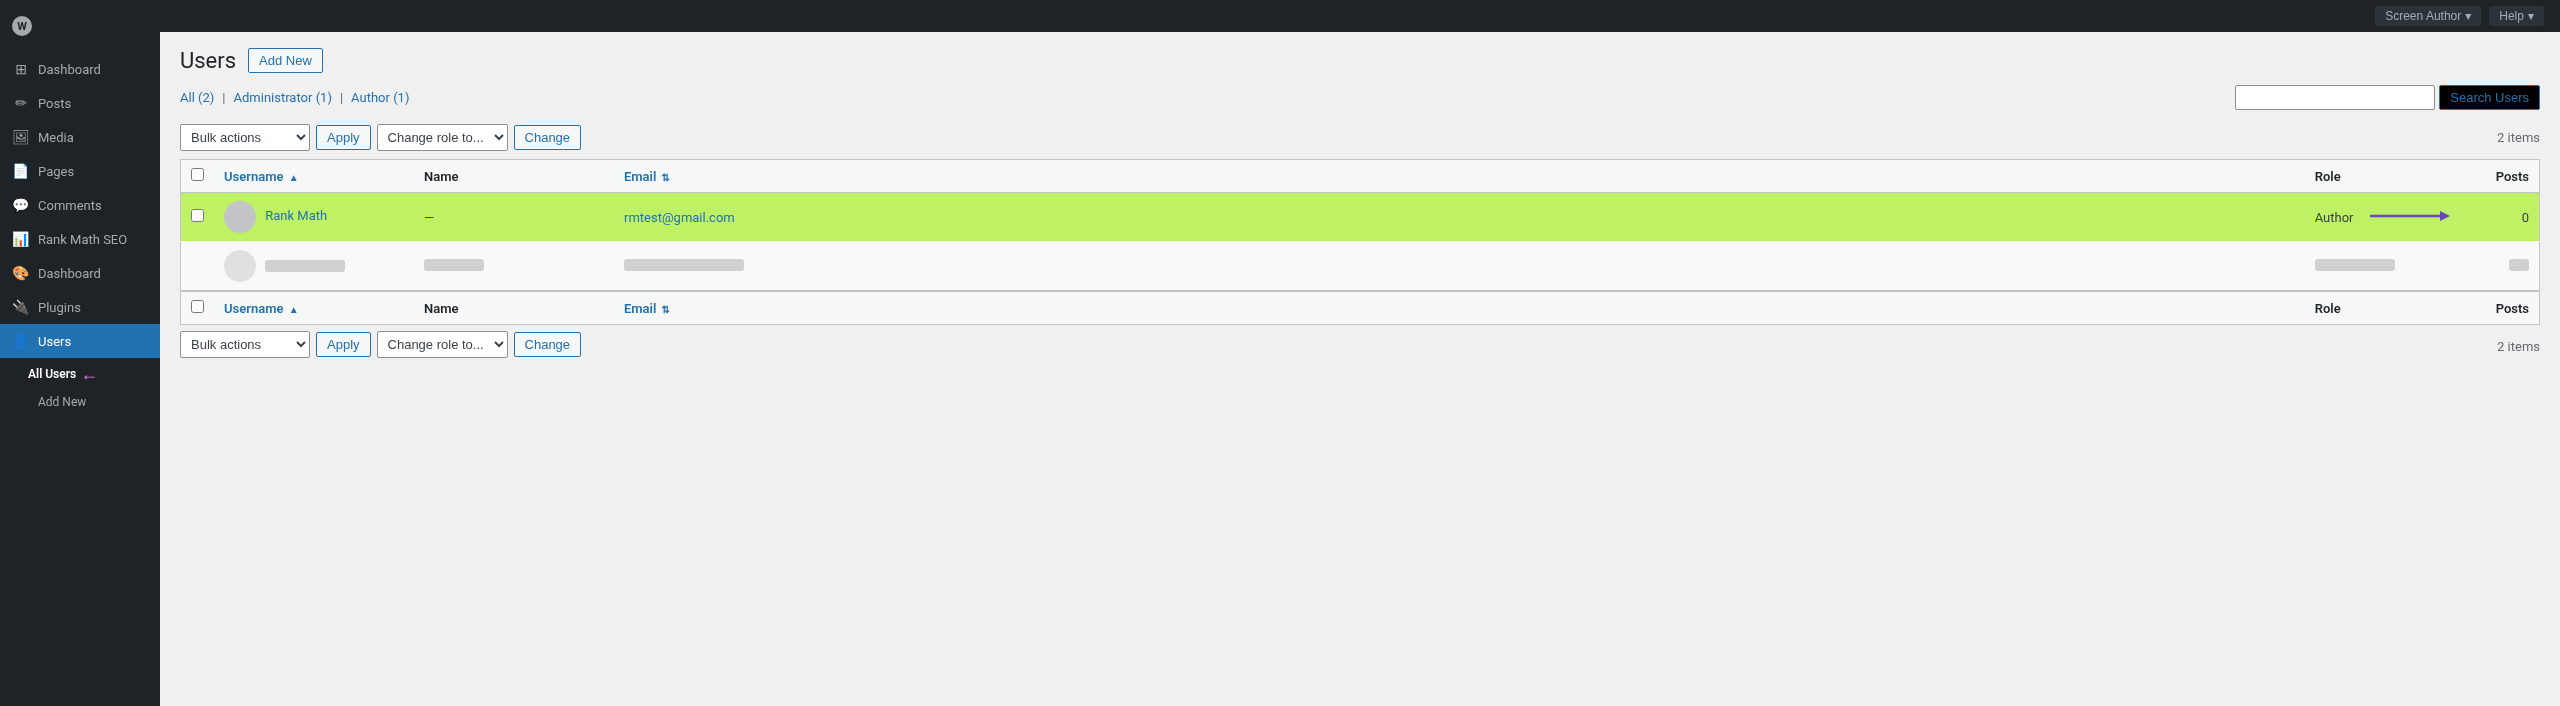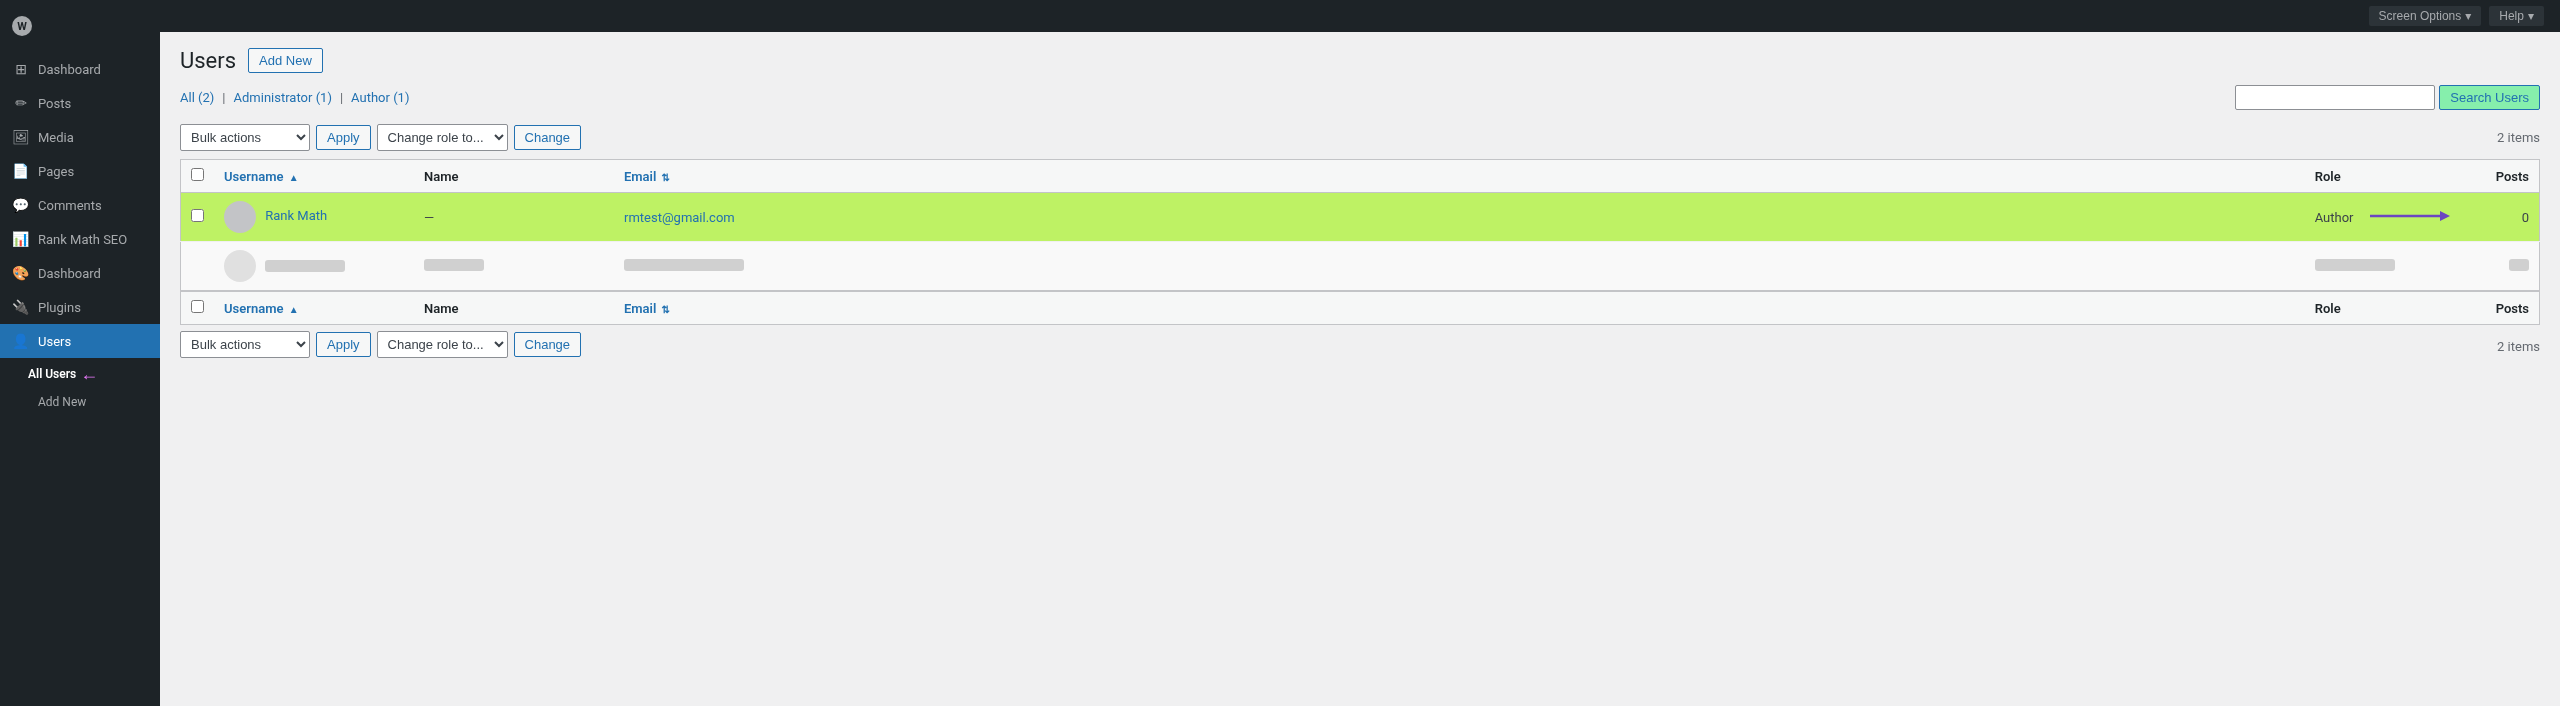--- a/index.html
+++ b/index.html
@@ -140,21 +140,21 @@
       gap: 4px;
     }
     .search-input {
       width: 200px;
       padding: 4px 8px;
       border: 1px solid #8c8f94;
       border-radius: 2px;
       font-size: 13px;
     }
     .search-btn {
-      background: #86efac;
+      background: #000000;
       border: 1px solid #2271b1;
       color: #2271b1;
       padding: 4px 10px;
       font-size: 13px;
       cursor: pointer;
       border-radius: 2px;
     }
 
     
     .items-count {
@@ -326,21 +326,21 @@
   </div>
   <div class="sidebar-sub-item">
     <span>Add New</span>
   </div>
 </div>
 
 <div id="main">
 
   <div id="topbar">
     <button class="topbar-btn">
-      <span>Screen Options</span>
+      <span>Screen Author</span>
       <span>▾</span>
     </button>
     <button class="topbar-btn">
       <span>Help</span>
       <span>▾</span>
     </button>
   </div>
 
   <div id="content">
 

